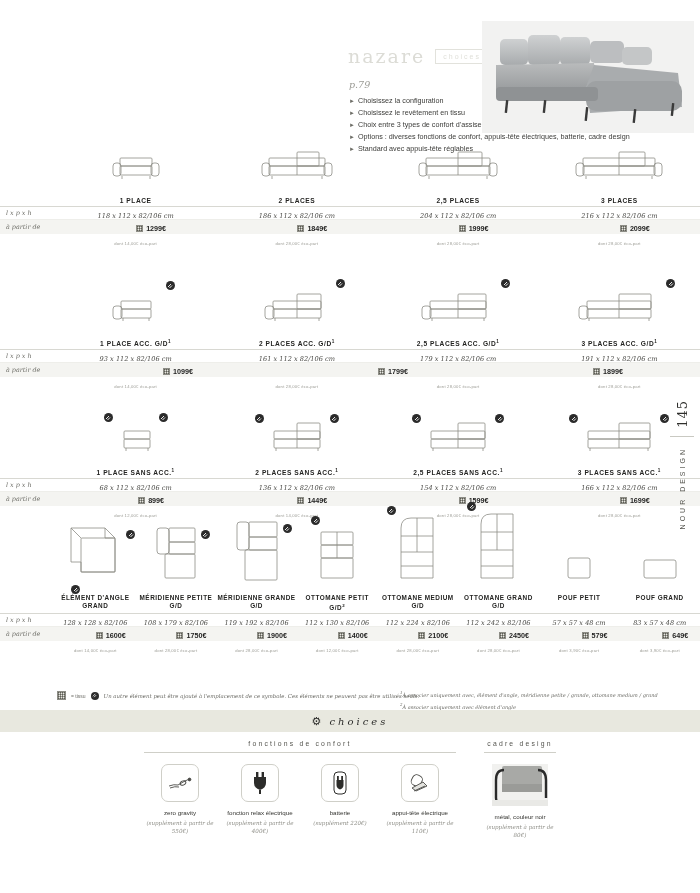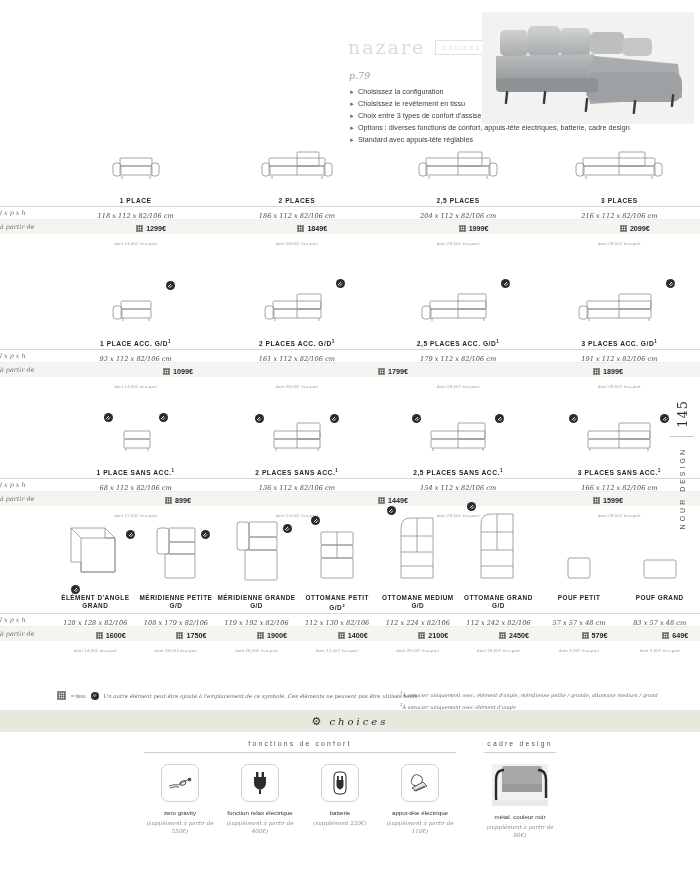--- a/index.html
+++ b/index.html
@@ -7,21 +7,21 @@
     width: 700px; height: 893px;
     background: #ffffff;
     font-family: "Liberation Sans", sans-serif;
     color: #333;
     position: relative;
     overflow: hidden;
   }
   .page { position: relative; width: 700px; height: 893px; }
 
   
-  .header { position: absolute; left: 0; top: 8px; width: 700px; height: 140px; }
+  .header { position: absolute; left: 0; top: 17px; width: 700px; height: 140px; }
   .brand-row { position: absolute; left: 348px; top: 28px; display: flex; align-items: center; gap: 10px; }
   .brand-title {
     font-family: "DejaVu Serif", serif;
     font-size: 19px; letter-spacing: 2px;
     color: #dcdcd6;
   }
   .brand-badge {
     border: 1px solid #e2e2dc; color: #e0e0da;
     font-size: 7px; letter-spacing: 2px; padding: 3px 7px;
     text-transform: lowercase;
@@ -65,21 +65,21 @@
     text-transform: uppercase;
   }
   .prod-name sup { font-size: 4.6px; }
 
   .trow { display: flex; align-items: center; height: 14px; }
   .trow.dims { border-top: 1px solid #d8d8d2; border-bottom: 1px solid #eeeeea; }
   .trow.price { background: #f4f4f1; }
   .lbl {
     width: 55px; flex: 0 0 55px;
     font-family: "DejaVu Serif", serif; font-style: italic;
-    font-size: 6.4px; color: #6f6f69; padding-left: 0;
+    font-size: 6.4px; color: #6f6f69; padding-left: 6px;
   }
   .cells { flex: 1; display: flex; }
   .cell { flex: 1; text-align: center; }
   .dimtxt { font-family: "DejaVu Serif", serif; font-style: italic; font-size: 6.6px; color: #4a4a46; }
   .pricetxt { font-size: 7.2px; font-weight: bold; color: #1f1f1e; display: inline-flex; align-items: center; gap: 3px; padding-left: 31px; }
   .fabric-sq {
     display: inline-block; width: 7px; height: 7px;
     background: repeating-linear-gradient(0deg,#9a9a93 0 1px,#e8e8e3 1px 2px),
                 repeating-linear-gradient(90deg,#9a9a93 0 1px,transparent 1px 2px);
     background-blend-mode: multiply; border: 0.5px solid #8d8d86;
@@ -605,20 +605,24 @@
               <span>899€</span>
             </span></div>
         <div class="cell"><span class="pricetxt">
               <span class="fabric-sq"></span>
               <span>1449€</span>
             </span></div>
         <div class="cell"><span class="pricetxt">
               <span class="fabric-sq"></span>
               <span>1599€</span>
             </span></div>
+        <div class="cell"><span class="pricetxt">
+              <span class="fabric-sq"></span>
+              <span>1699€</span>
+            </span></div>
       </div>
     </div>
 
     <div class="trow" style="height:12px;">
       <div class="lbl"></div>
       <div class="cells">
         <div class="cell"><span class="ecotxt">dont 12,00€ éco-part</span></div>
         <div class="cell"><span class="ecotxt">dont 14,00€ éco-part</span></div>
         <div class="cell"><span class="ecotxt">dont 28,00€ éco-part</span></div>
         <div class="cell"><span class="ecotxt">dont 28,00€ éco-part</span></div>

